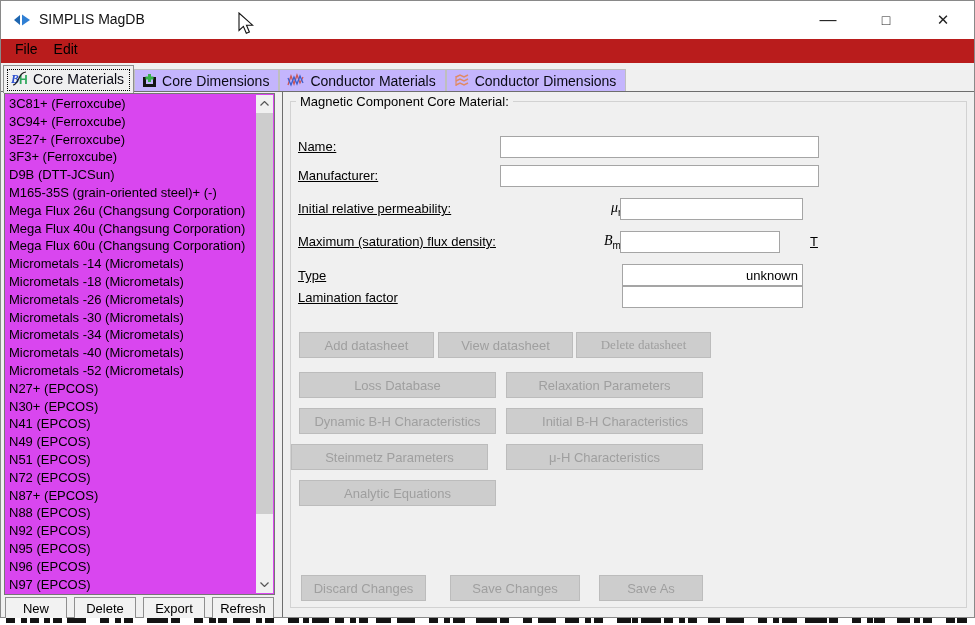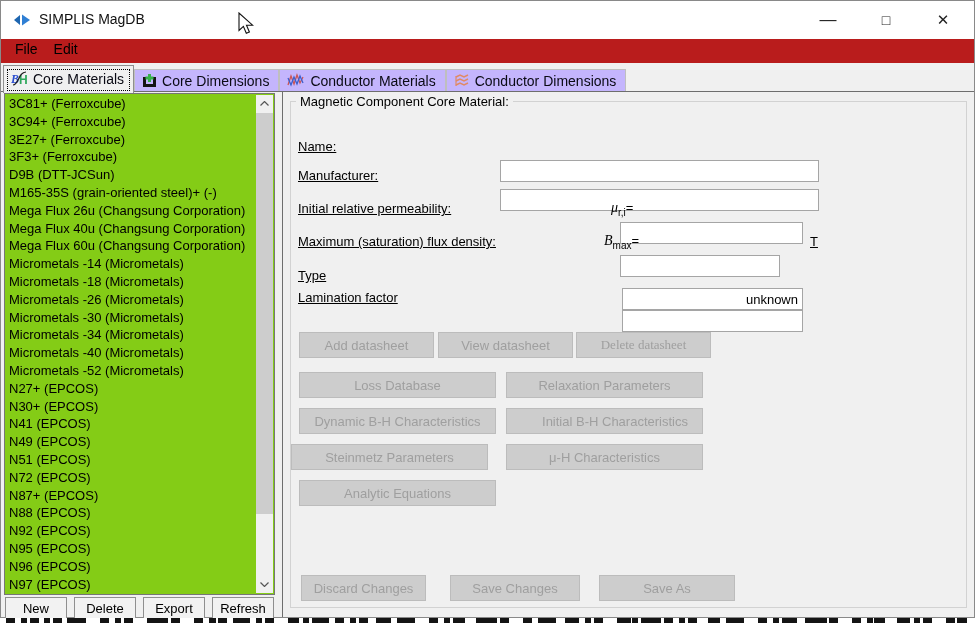--- a/index.html
+++ b/index.html
@@ -30,42 +30,42 @@
   .tabs { position:absolute; left:2px; bottom:-1px; display:flex; align-items:flex-end; }
   .tab { display:flex; align-items:center; gap:5px; height:24px; padding:0 9px 2px 7px;
          background:#c4b5fd; border:1px solid #bfbfbf; border-bottom:none; font-size:14px; color:#0a0a14; }
   .tab.selected { height:28px; border:1px solid #8f8f8f; border-bottom:none; z-index:2; position:relative; background:#f0f0f0; }
   .tab.selected .focus-ring { position:absolute; inset:3px 3px 2px 3px; border:1px dotted #000; pointer-events:none; }
   .tab .ticon { flex:0 0 auto; display:block; }
   
   .content { position:absolute; left:0; top:91px; right:0; bottom:0; background:#f0f0f0; }
   .v-divider { position:absolute; left:281px; top:0; bottom:0; width:1px; background:#6e6e6e; }
   
-  .listbox { position:absolute; left:3px; top:1px; width:271px; height:502px; background:#84cc16; border:1px solid #767676; }
+  .listbox { position:absolute; left:3px; top:1px; width:271px; height:502px; background:#d946ef; border:1px solid #767676; }
   .list-items { position:absolute; left:1px; top:1px; right:18px; bottom:1px; overflow:hidden; }
   .list-item { font-size:13px; line-height:17.8px; padding-left:3px; white-space:nowrap; color:#000; }
   .scrollbar { position:absolute; top:1px; right:1px; bottom:1px; width:17px; background:#f0f0f0; }
   .sb-btn { position:absolute; left:0; width:17px; height:17px; display:flex; align-items:center; justify-content:center; }
   .sb-up { top:0; } .sb-down { bottom:0; }
   .sb-thumb { position:absolute; left:0; top:18px; width:17px; height:401px; background:#cdcdcd; }
   .list-actions { position:absolute; left:3px; top:505px; width:271px; height:22px; display:flex; gap:7px; padding:0 1px; }
   .list-actions button {
     flex:1; font-family:"Liberation Sans",sans-serif; font-size:13px; color:#000;
     background:#f2f2f2; border:1px solid #8f8f8f; border-radius:0; padding:0;
   }
   
   .groupbox { position:absolute; left:289px; top:9px; width:677px; height:507px;
               border:1px solid #d2d2d2; background:#f0f0f0; }
   .groupbox-legend { position:absolute; top:-8px; left:5px; background:#f0f0f0; padding:0 4px; font-size:13px; color:#000; }
   .flabel { position:absolute; font-size:13px; color:#000; white-space:nowrap;text-decoration:underline; }
   .fsym { position:absolute; font-size:13px; color:#000; white-space:nowrap;margin-left:37px; }
   .fsym i { font-family:"Liberation Serif", serif; font-style:italic; font-size:14px; }
   .fsym sub { font-size:10px; }
   .tinput { position:absolute; height:22px; background:#fff; border:1px solid #a5a5a5;
-            font-family:"Liberation Sans",sans-serif; font-size:13px; padding:0 4px; color:#000; border-radius:0;margin-top:24px; }
+            font-family:"Liberation Sans",sans-serif; font-size:13px; padding:0 4px; color:#000; border-radius:0; }
   .tinput.right { text-align:right; }
   .gbtn { position:absolute; height:26px; background:#cdcdcd; border:1px solid #bcbcbc;
           color:#9f9f9f; font-family:"Liberation Sans",sans-serif; font-size:13px; border-radius:0; }
   
   .bg-strip { position:absolute; left:0; top:618px; width:975px; height:7px; background:#fff; overflow:hidden; }
   .bg-strip .glyphs { position:absolute; left:6px; right:6px; top:0; height:5px;
     background-image:
       repeating-linear-gradient(90deg, #141414 0 9px, transparent 9px 15px, #141414 15px 21px, transparent 21px 24px, #141414 24px 33px, transparent 33px 47px),
       repeating-linear-gradient(90deg, transparent 0 38px, #141414 38px 44px, transparent 44px 61px, #141414 61px 74px, transparent 74px 83px);
   }
@@ -250,21 +250,21 @@
         <button class="gbtn" style="left:8px;   top:306px; width:197px;">Dynamic B-H Characteristics</button>
         <button class="gbtn" style="left:215px; top:306px; width:197px;padding-left:21px;">Initial B-H Characteristics</button>
 
         <button class="gbtn" style="left:0;   top:342px; width:197px;">Steinmetz Parameters</button>
         <button class="gbtn" style="left:215px; top:342px; width:197px;">μ-H Characteristics</button>
 
         <button class="gbtn" style="left:8px;   top:378px; width:197px;">Analytic Equations</button>
 
         <button class="gbtn" style="left:10px;  top:473px; width:125px;">Discard Changes</button>
         <button class="gbtn" style="left:159px; top:473px; width:130px;">Save Changes</button>
-        <button class="gbtn" style="left:308px; top:473px; width:136px;">Save As</button>
+        <button class="gbtn" style="left:308px; top:473px; width:104px;">Save As</button>
       </div>
     </div>
   </div>
 
   <div class="bg-strip">
     <div class="glyphs"></div>
   </div>
 
   <svg class="cursor" width="16" height="23" viewBox="0 0 16 23">
     <path d="M1,1 L1,18.5 L5.4,14.4 L8.3,21.3 L11.4,20 L8.5,13.2 L14.6,13.2 Z" fill="#fff" stroke="#111" stroke-width="1.1"></path>

